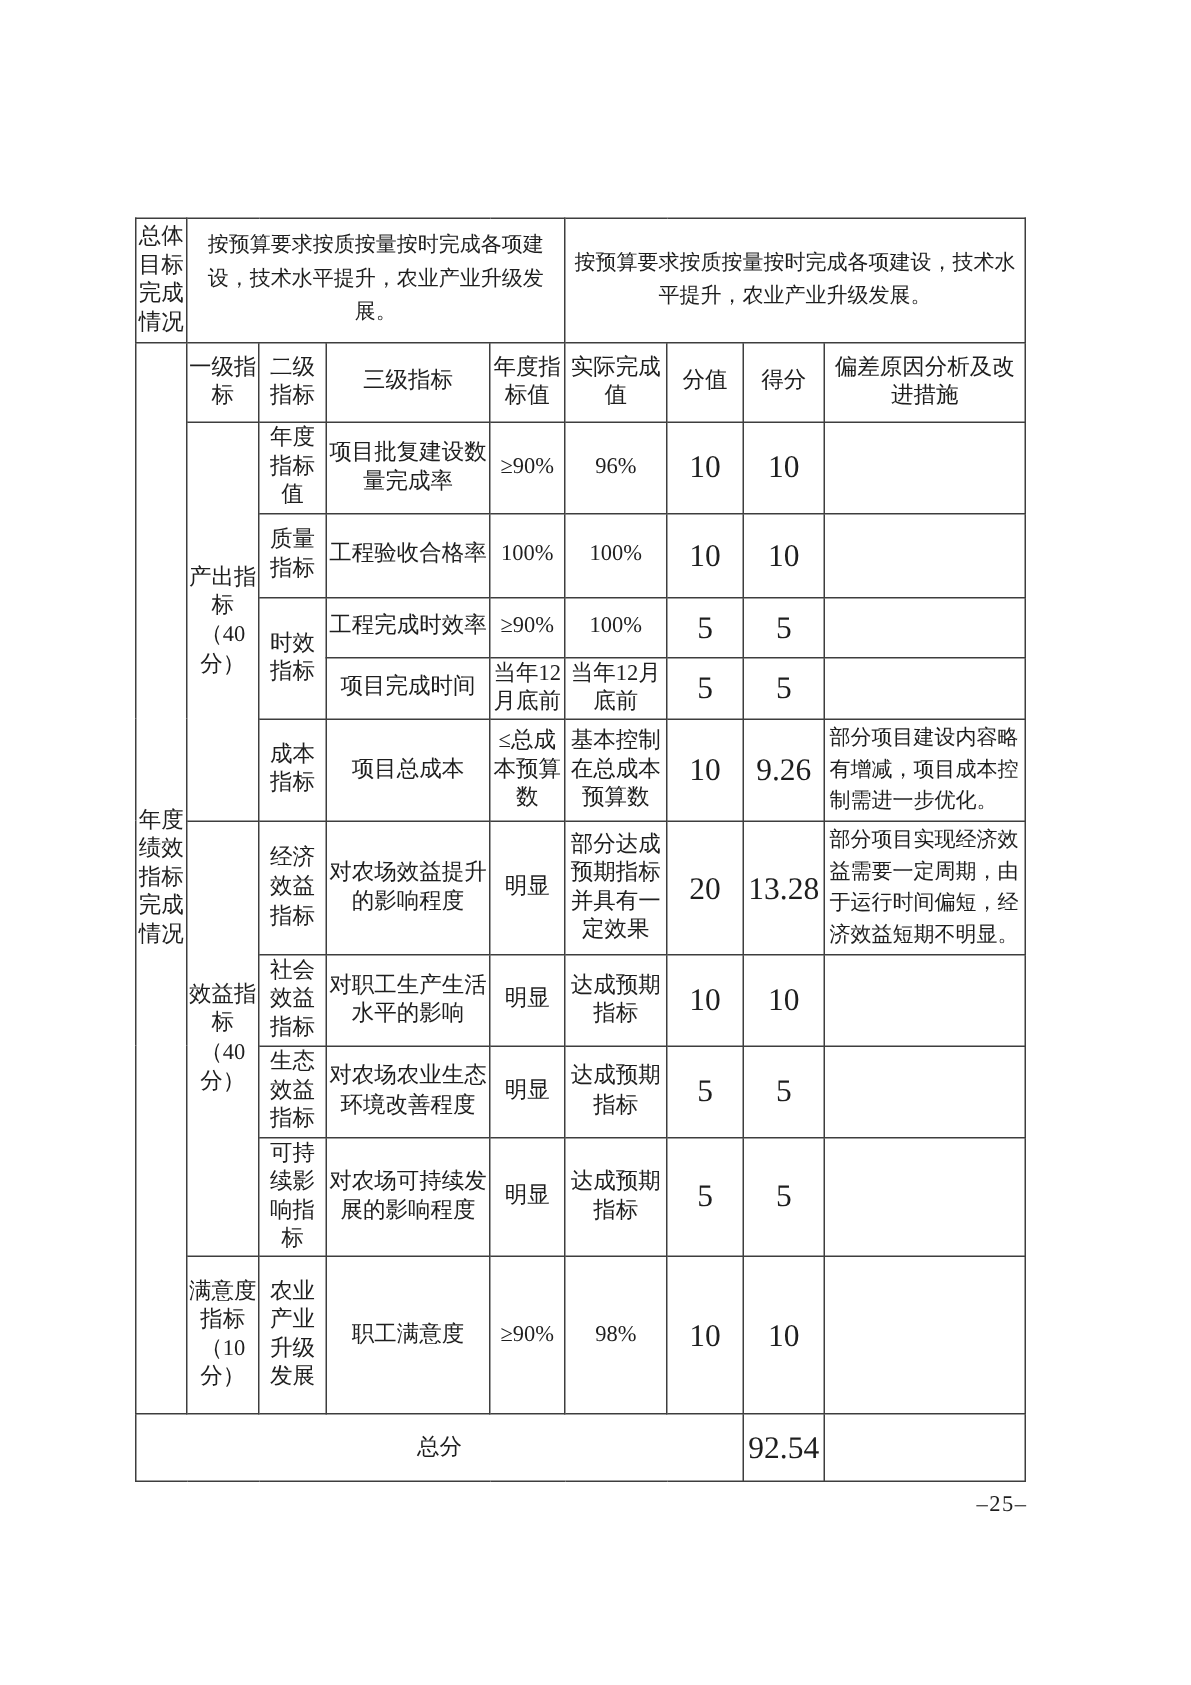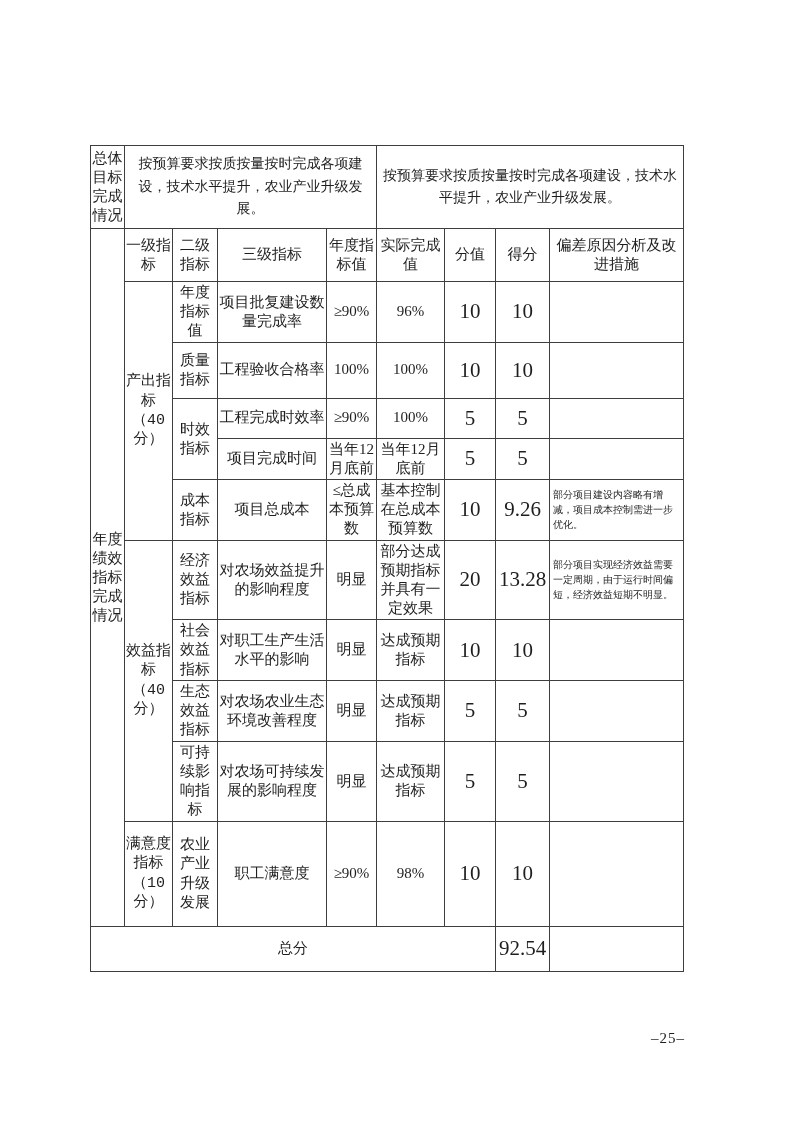--- a/index.html
+++ b/index.html
@@ -13,25 +13,25 @@
   }
   .doc-table td{
     border:1px solid #3e3e3e;
     text-align:center;vertical-align:middle;
     font-size:15px;line-height:1.28;
     padding:1px;overflow:hidden;
   }
   td.side{padding:0;line-height:19px;font-size:15px;}
   td.goal{font-size:14px;padding:0 1px;line-height:1.6;}
   td.hd{font-size:15px;}
-  td.lv1{white-space:pre-line;font-family:Liberation Mono, monospace;}
-  td.dev{text-align:left;font-size:10px;line-height:1.5;padding:2px 3px;}
+  td.lv1{white-space:pre-line;}
+  td.dev{text-align:left;font-size:14px;line-height:1.5;padding:2px 3px;}
   td.num{font-size:21px;}
   .pageno{
-    position:absolute;left:651px;top:1030px;
+    position:absolute;left:651px;top:995px;
     font-size:15px;letter-spacing:1px;color:#1e1e1e;
   }
 </style>
 </head>
 <body>
 
 <div>
 
   <table class="doc-table">
     <colgroup>

